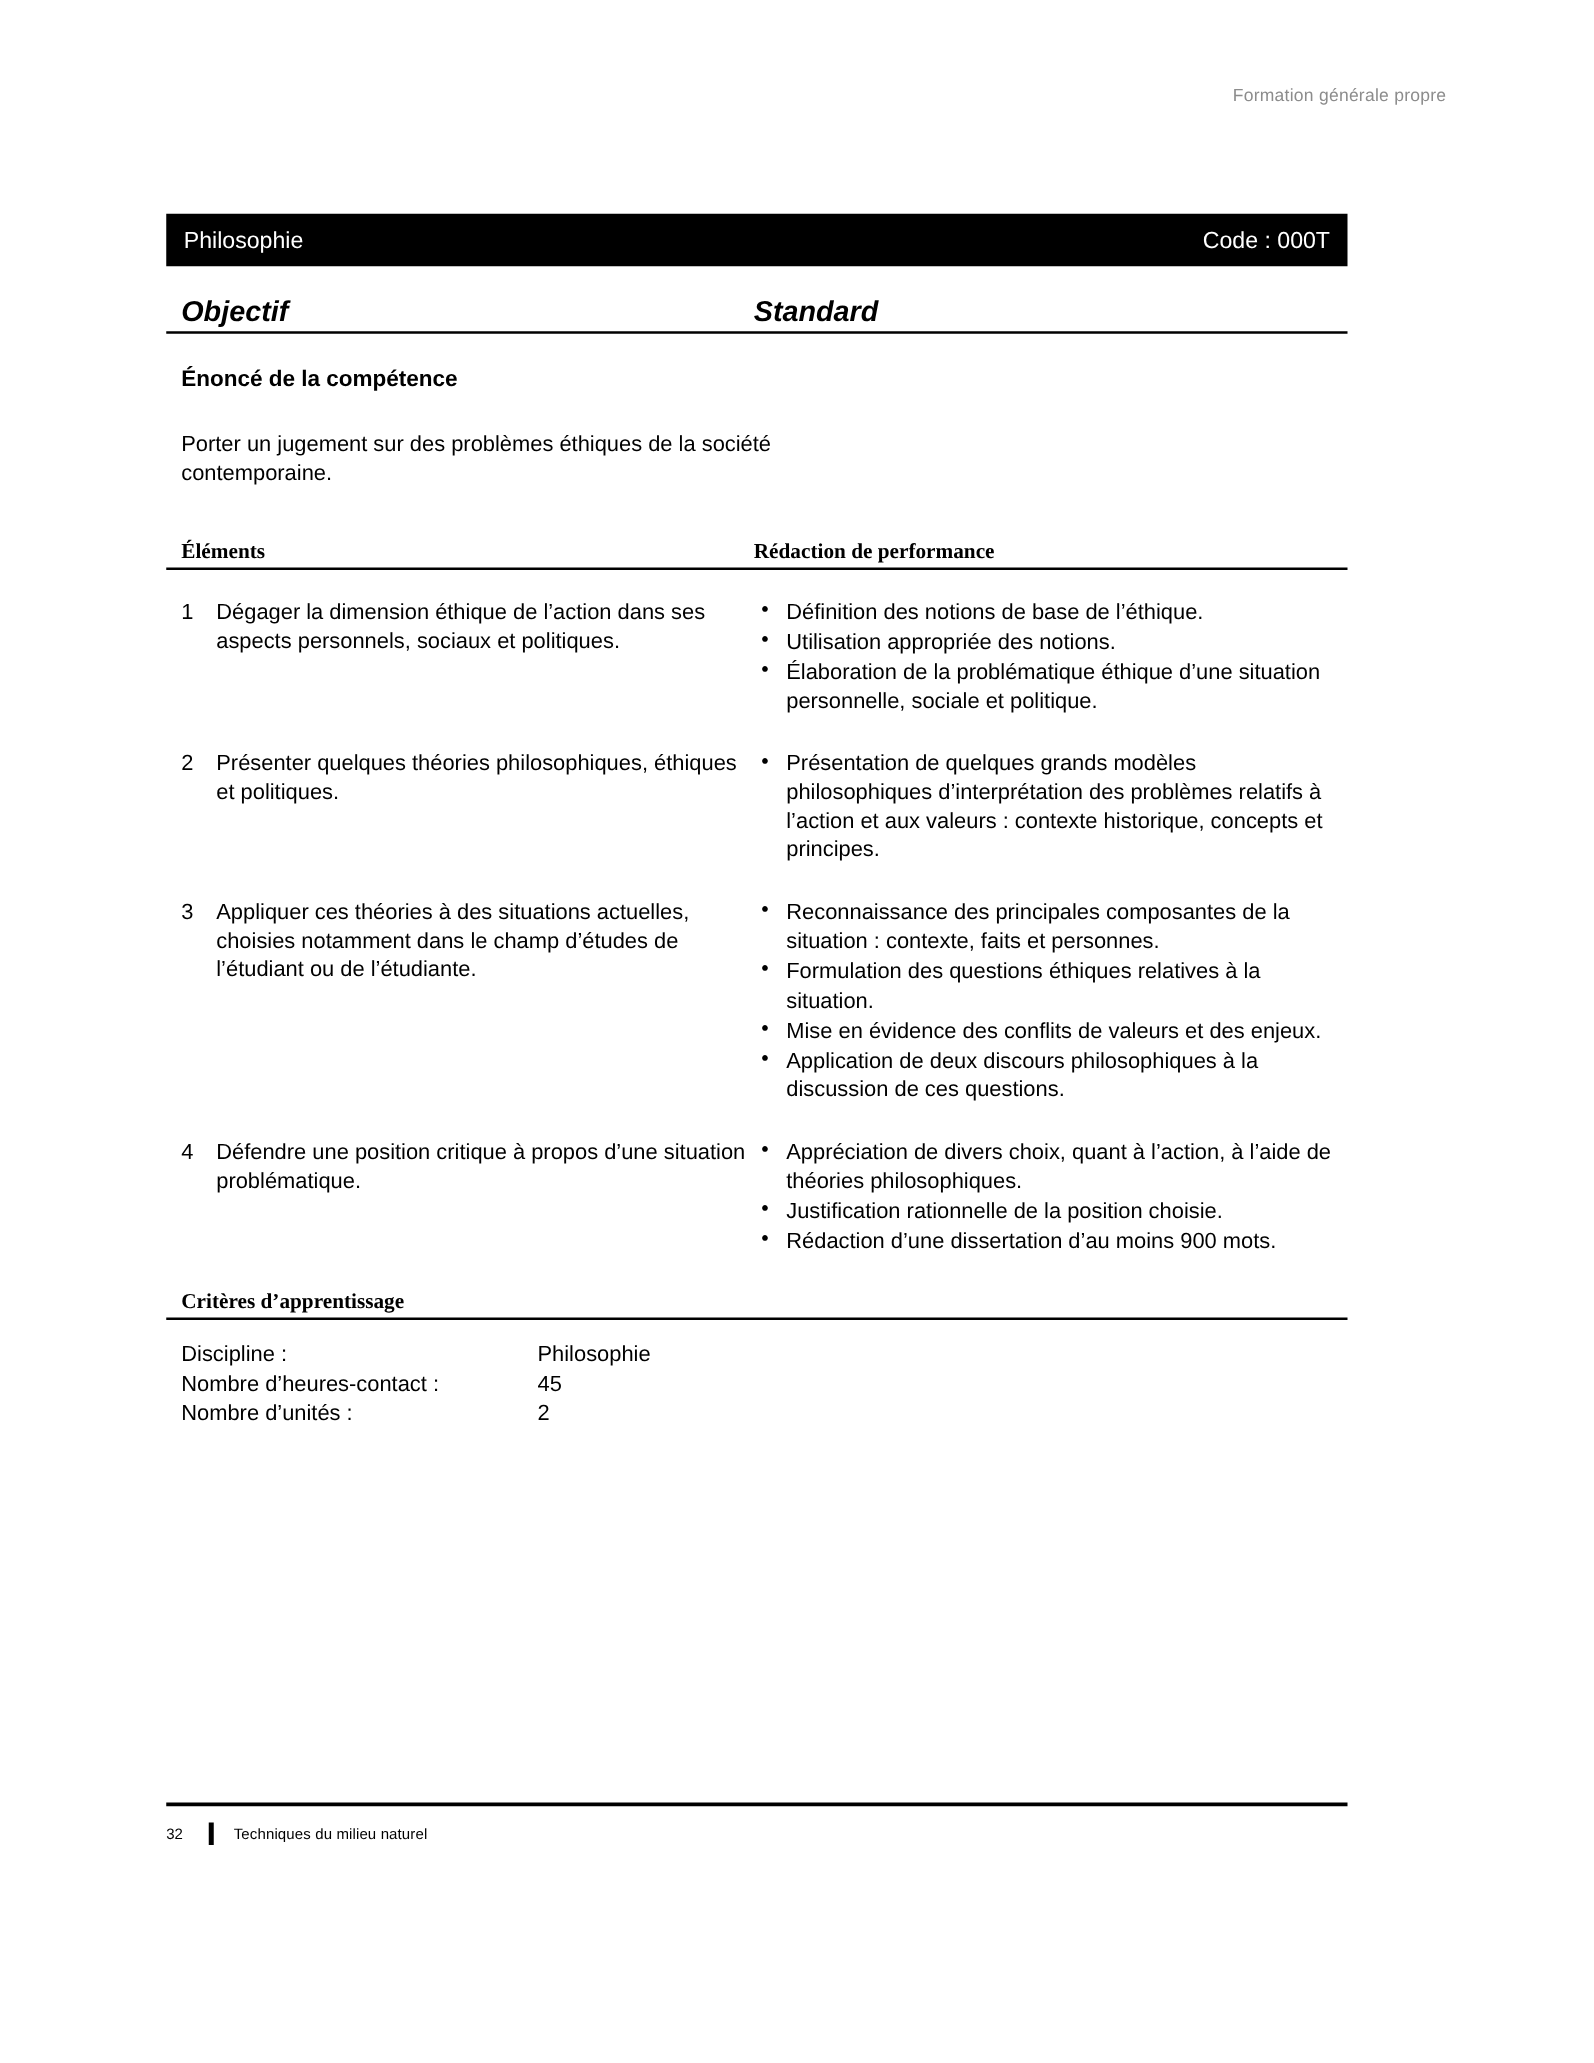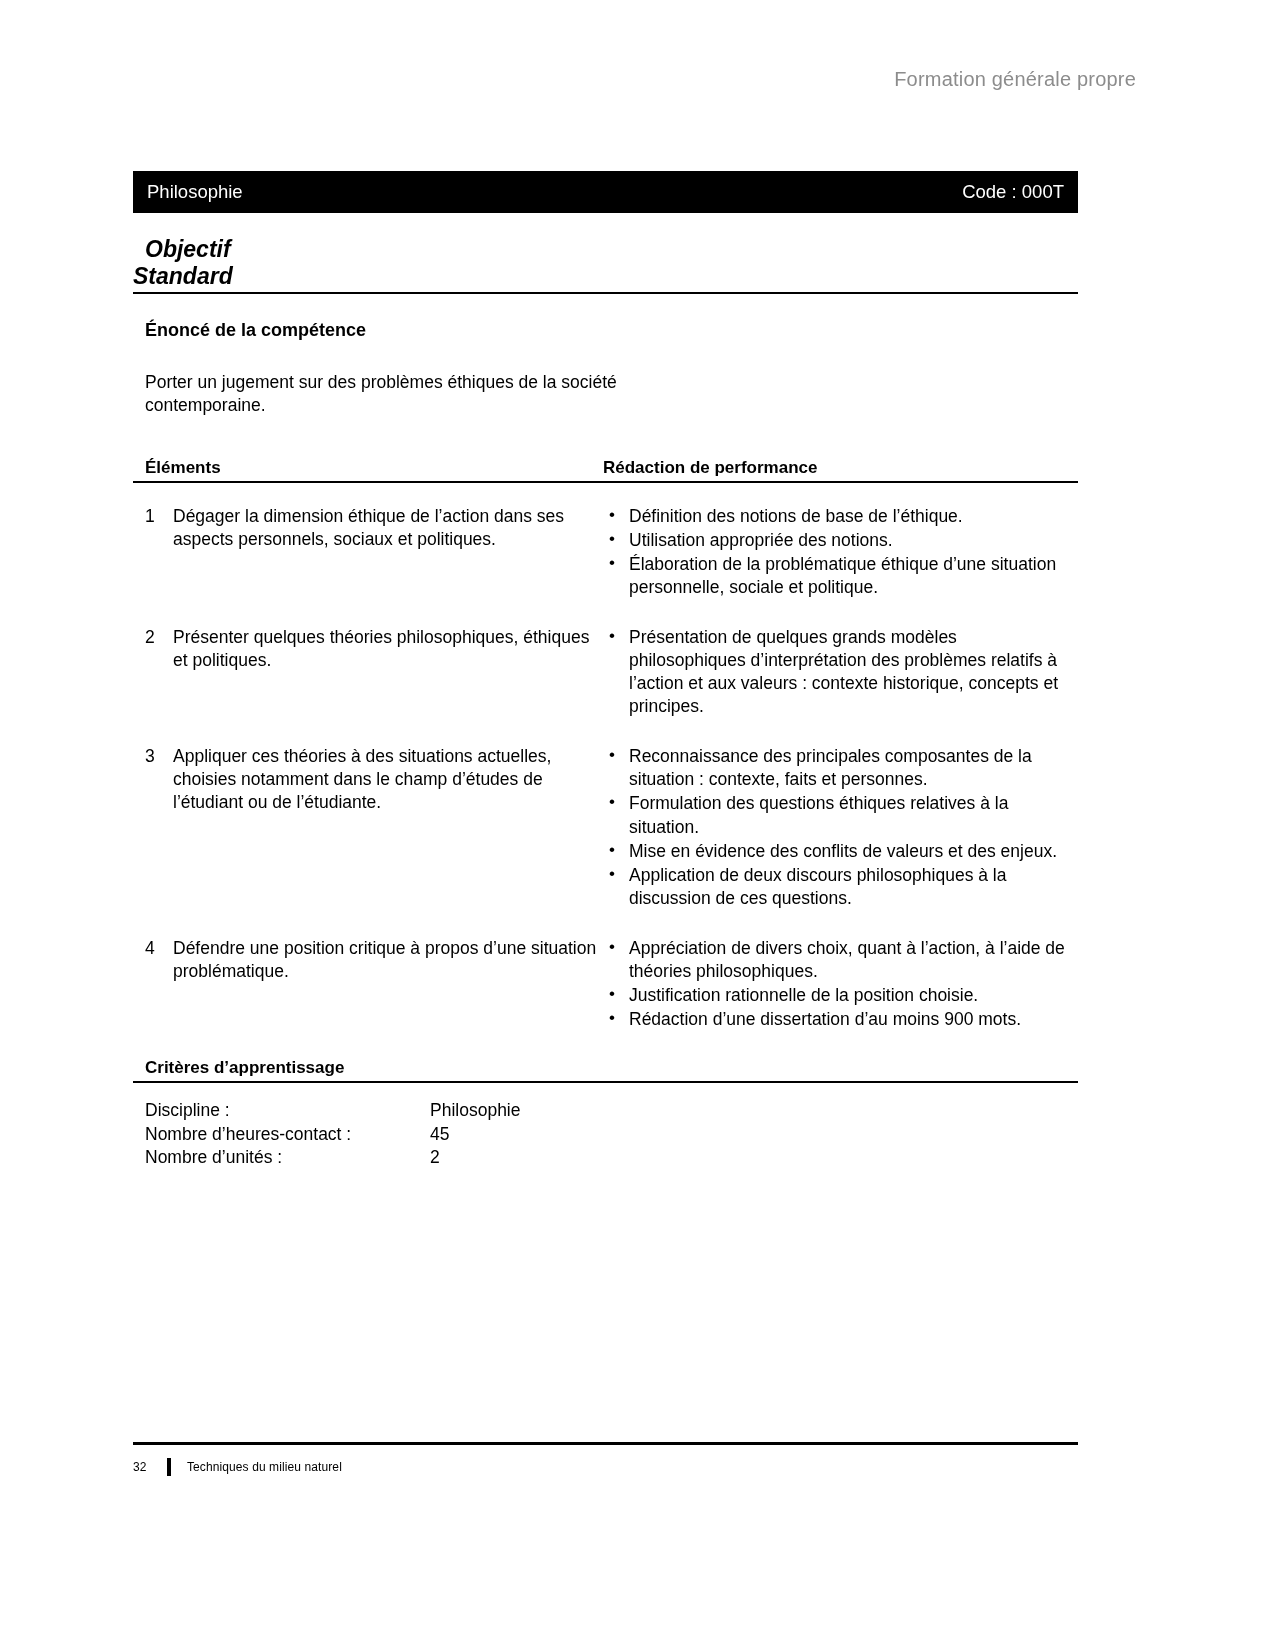--- a/index.html
+++ b/index.html
@@ -13,22 +13,22 @@
     position: relative;
     font-family: "Liberation Sans", sans-serif;
     color: #000000;
     overflow: hidden;
   }
 
   
   .page-header {
     position: absolute;
     top: 68px;
-    right: 139px;
-    font-size: 20px;
+    right: 118px;
+    font-size: 14px;
     color: #8c8c8c;
     letter-spacing: 0.2px;
   }
 
   
   .title-bar {
     position: absolute;
     left: 133px;
     top: 171px;
     width: 945px;
@@ -54,26 +54,26 @@
   .section-head {
     display: flex;
     border-bottom: 2px solid #000000;
     padding-bottom: 4px;
   }
   .section-head.big {
     font-size: 23px;
     font-weight: bold;
     font-style: italic;
     padding-bottom: 2px;
-    flex-direction: column;
   }
   .section-head.small {
     font-size: 17px;
     font-weight: bold;
     padding-bottom: 3px;
+    font-family: Liberation Serif, serif;
   }
   .col-left  { width: 470px; padding-left: 12px; box-sizing: border-box; }
   .col-right { width: 475px; box-sizing: border-box; }
 
   .subhead {
     font-size: 18px;
     font-weight: bold;
     padding-left: 12px;
     margin-top: 26px;
   }

